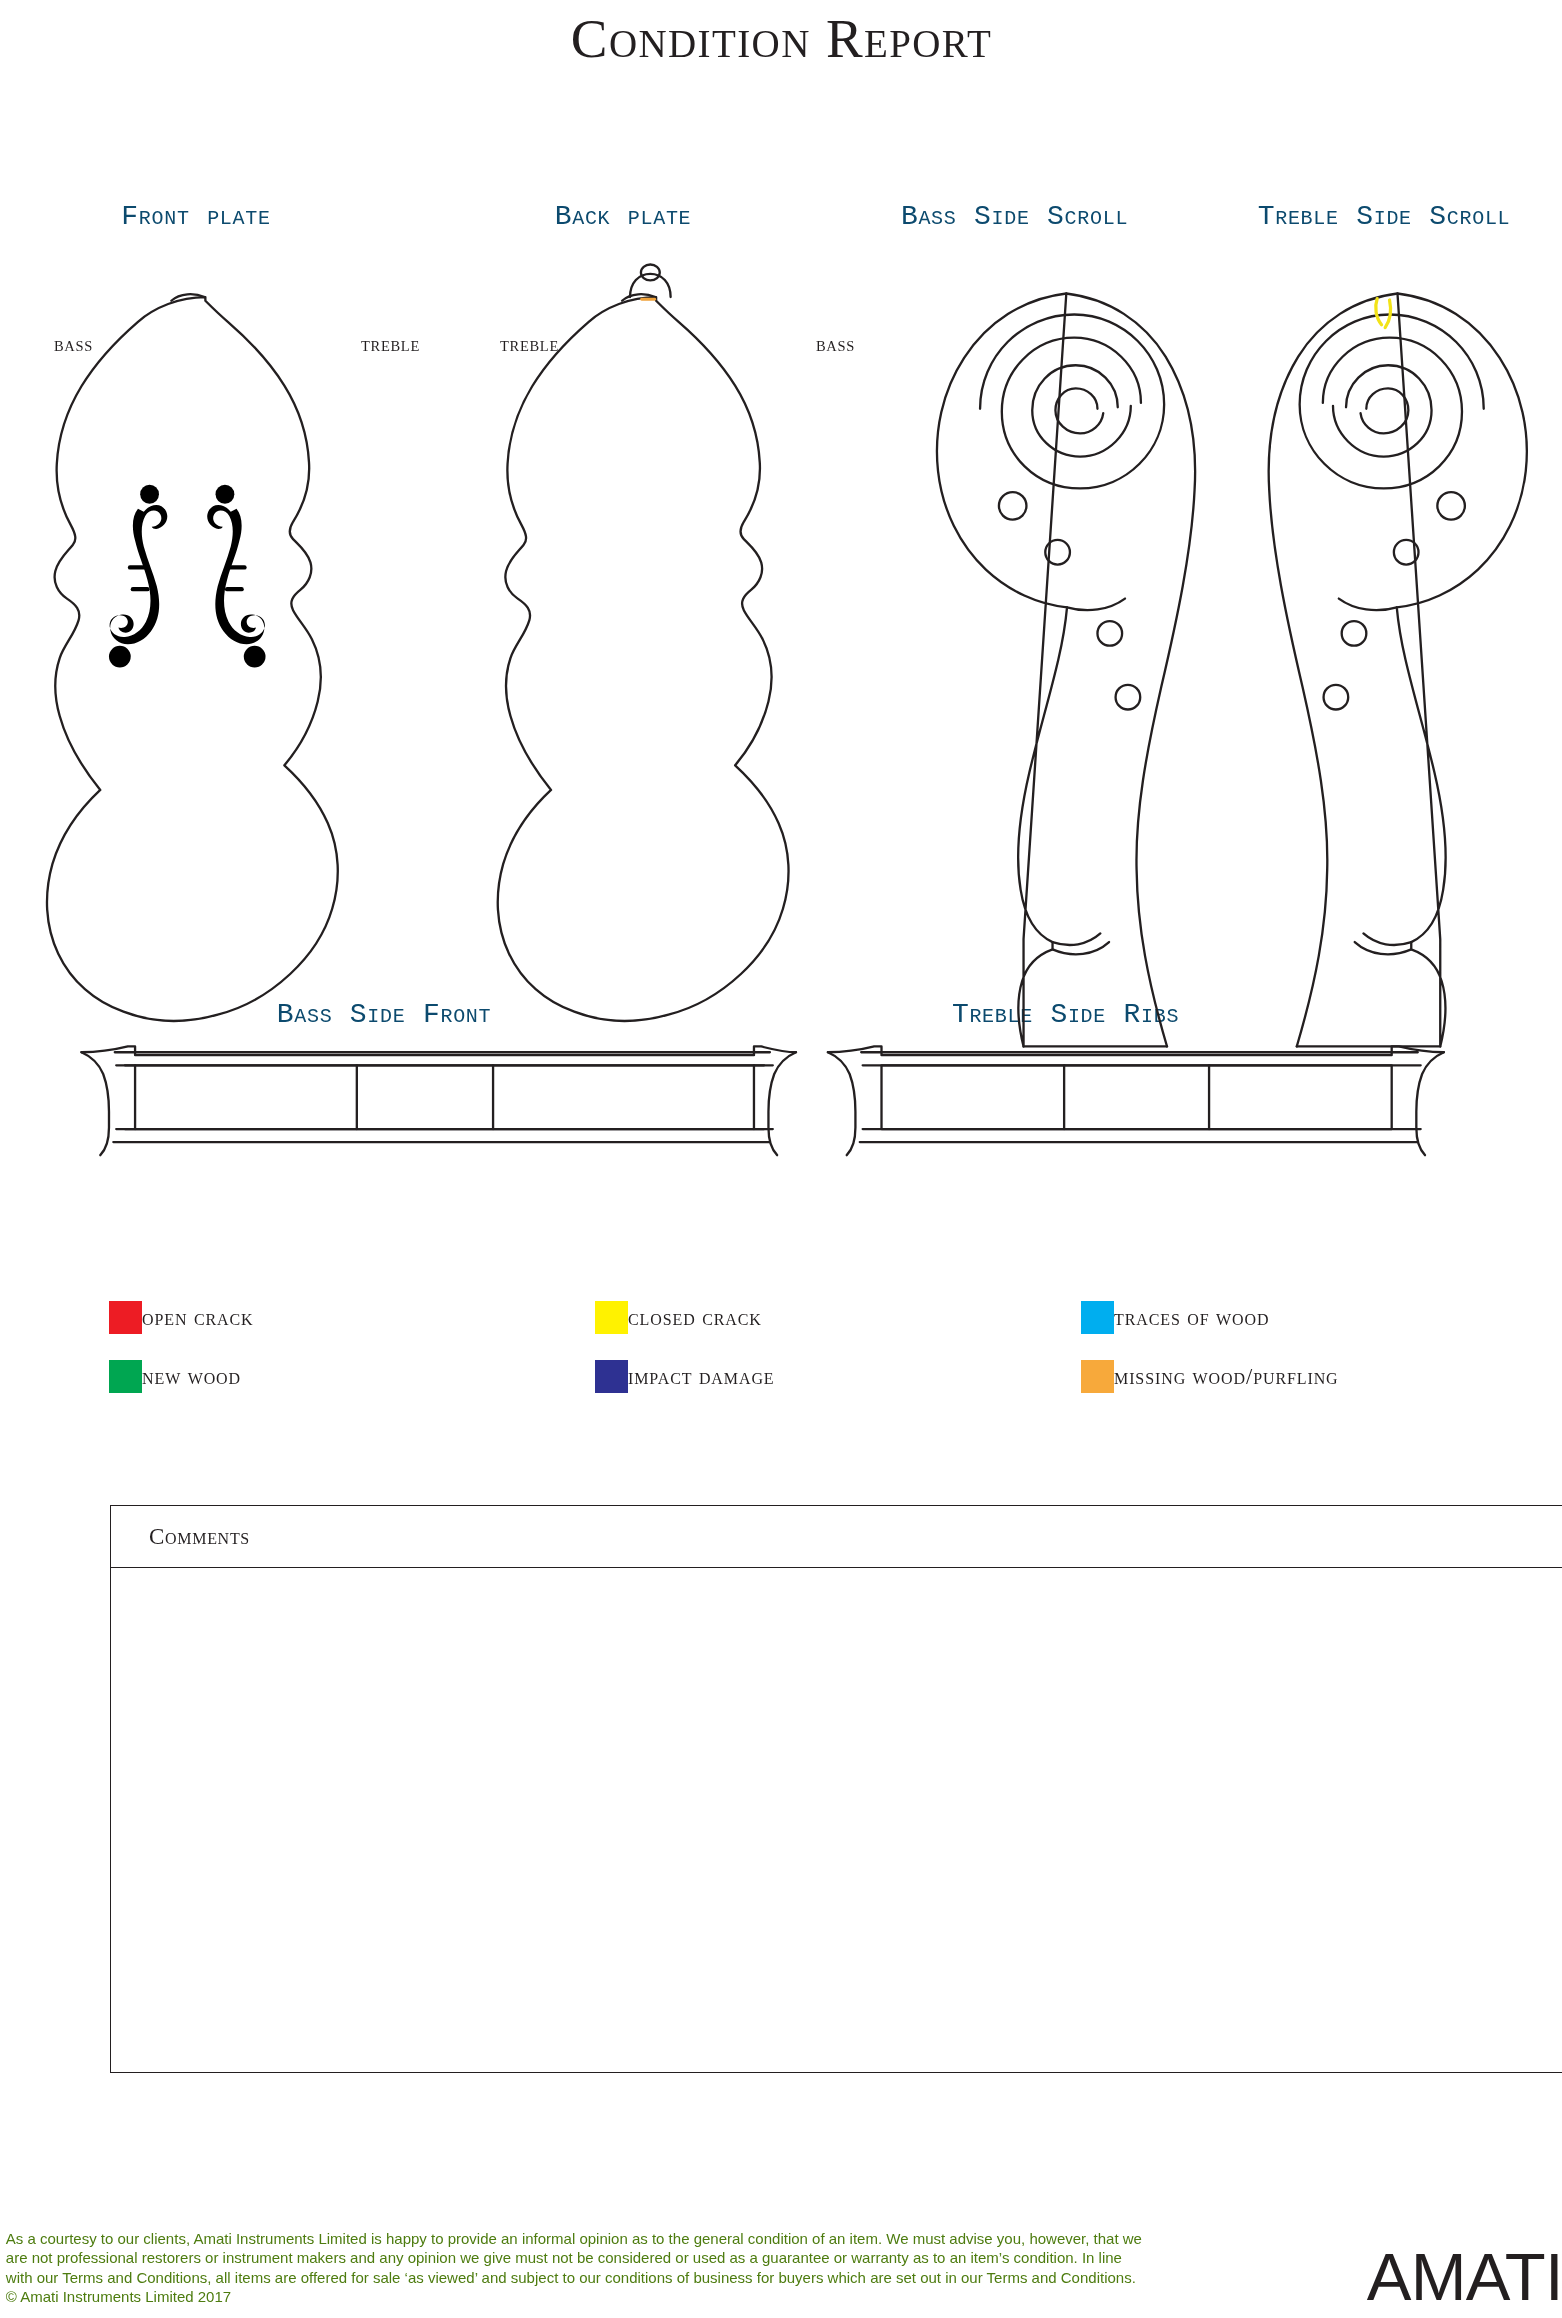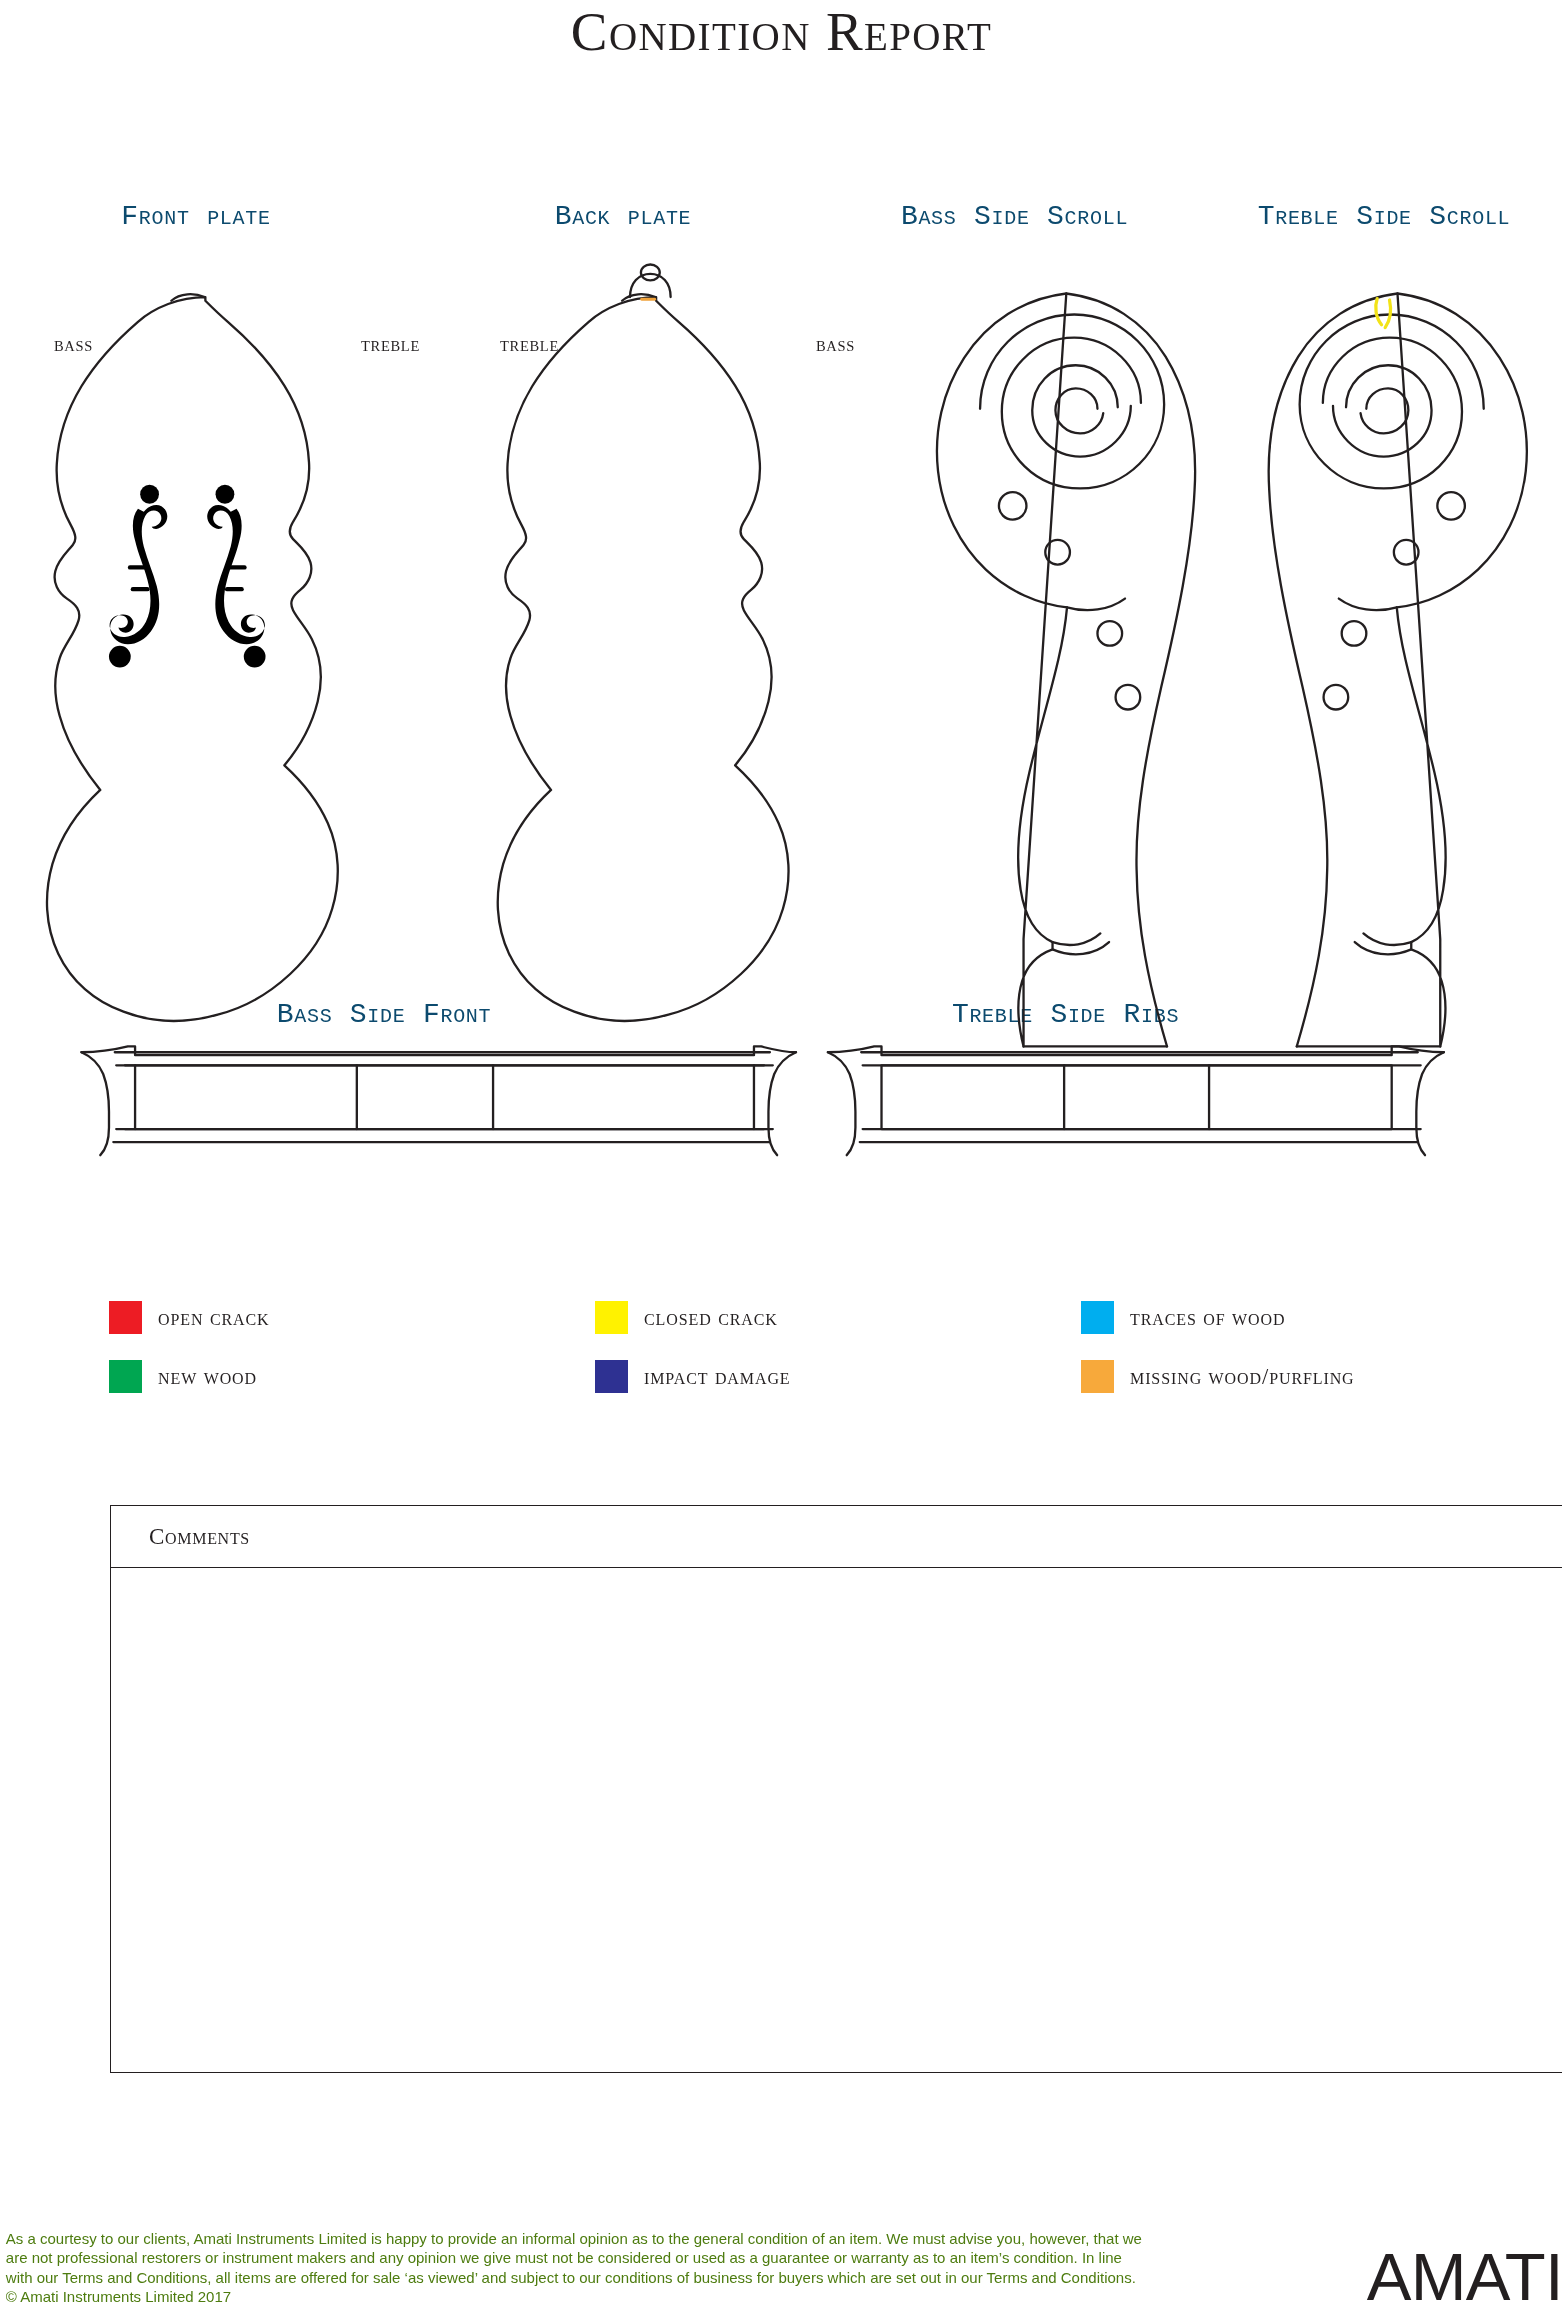--- a/index.html
+++ b/index.html
@@ -18,21 +18,21 @@
   }
 
   
   .page-title {
     text-align: center;
     font-family: "Liberation Serif", serif;
     font-variant: small-caps;
     font-size: 55px;
     letter-spacing: 1.4px;
     line-height: 1;
-    padding-top: 4px;
+    padding-top: 11px;
     color: #231f20;
     font-weight: 400;
   }
 
   
   .caption {
     position: absolute;
     font-family: Liberation Mono, monospace;
     font-variant: small-caps;
     font-size: 28px;
@@ -84,21 +84,20 @@
   .swatch {
     width: 33px;
     height: 33px;
     flex: 0 0 auto;
   }
   .legend-label {
     font-family: "Liberation Serif", serif;
     font-variant: small-caps;
     font-size: 22.5px;
     letter-spacing: 0.9px;
-    margin-left: 16px;
     white-space: nowrap;
     color: #231f20;
   }
 
   
   .comments-box {
     position: absolute;
     left: 110px;
     top: 1505px;
     width: 1544px;

